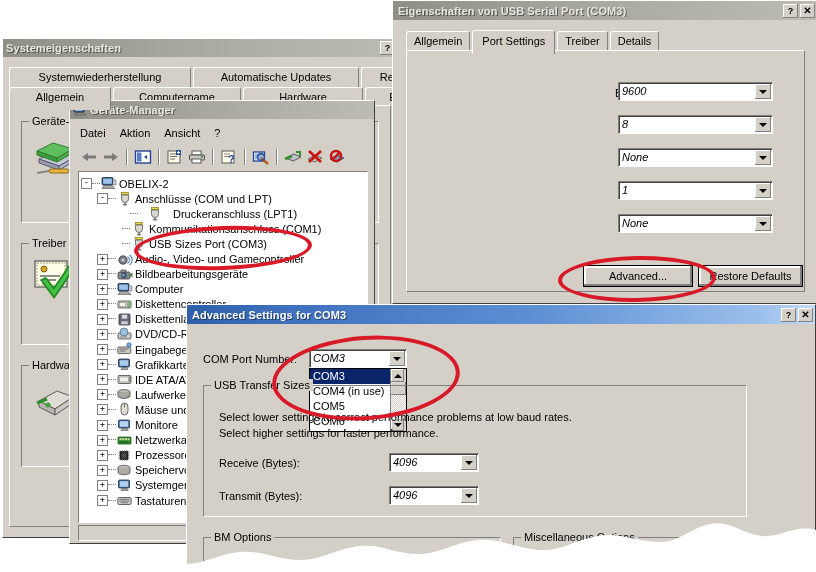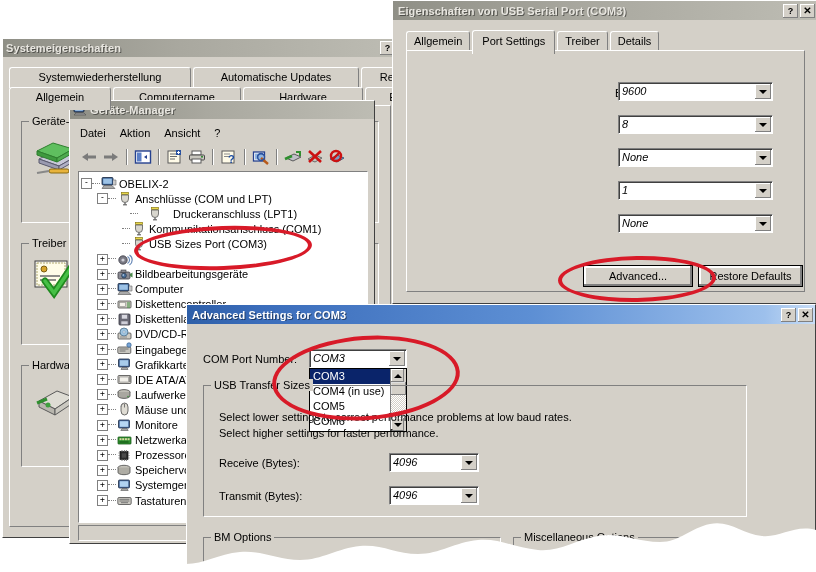--- a/index.html
+++ b/index.html
@@ -307,20 +307,21 @@
         </div>
         <div class="trow" style="padding-left: 16px;">
           <span class="tplus">+</span>
           <span class="dash"></span>
           <span class="ico"><svg viewBox="0 0 16 15">
               <circle cx="6" cy="8" r="4.2" fill="#7a7a84" stroke="#3a3a44" stroke-width=".8"></circle>
               <circle cx="6" cy="8" r="1.6" fill="#d0d0d8"></circle>
               <path d="M10.5,4.5 a4,4 0 0 1 0,7" stroke="#6a8ab8" stroke-width="1.2" fill="none"></path>
               <path d="M12.5,3 a6,6 0 0 1 0,10" stroke="#6a8ab8" stroke-width="1.2" fill="none"></path>
             </svg></span>
+          <span>Audio-, Video- und Gamecontroller</span>
         </div>
         <div class="trow" style="padding-left: 16px;">
           <span class="tplus">+</span>
           <span class="dash"></span>
           <span class="ico"><svg viewBox="0 0 16 15">
               <rect x="1" y="5" width="12" height="7" rx="1.4" fill="#8a8a92" stroke="#3a3a42" stroke-width=".8"></rect>
               <rect x="4" y="3" width="5" height="2.4" fill="#8a8a92" stroke="#3a3a42" stroke-width=".6"></rect>
               <circle cx="7" cy="8.6" r="2.4" fill="#4a6f9a" stroke="#22364f" stroke-width=".7"></circle>
               <circle cx="6.3" cy="8" r=".8" fill="#cfe2f5"></circle>
               <path d="M13,7 l2.5,-1.5 v5 L13,9 z" fill="#4a8a4a"></path>

